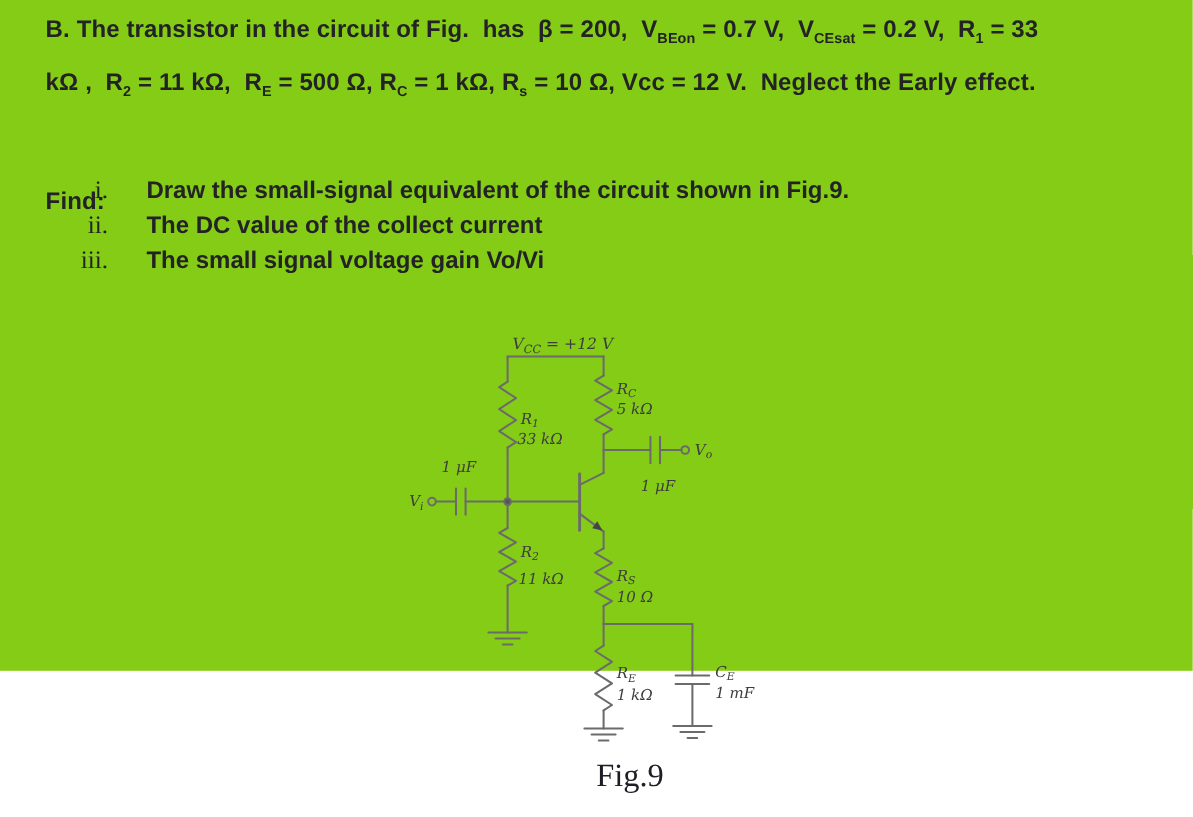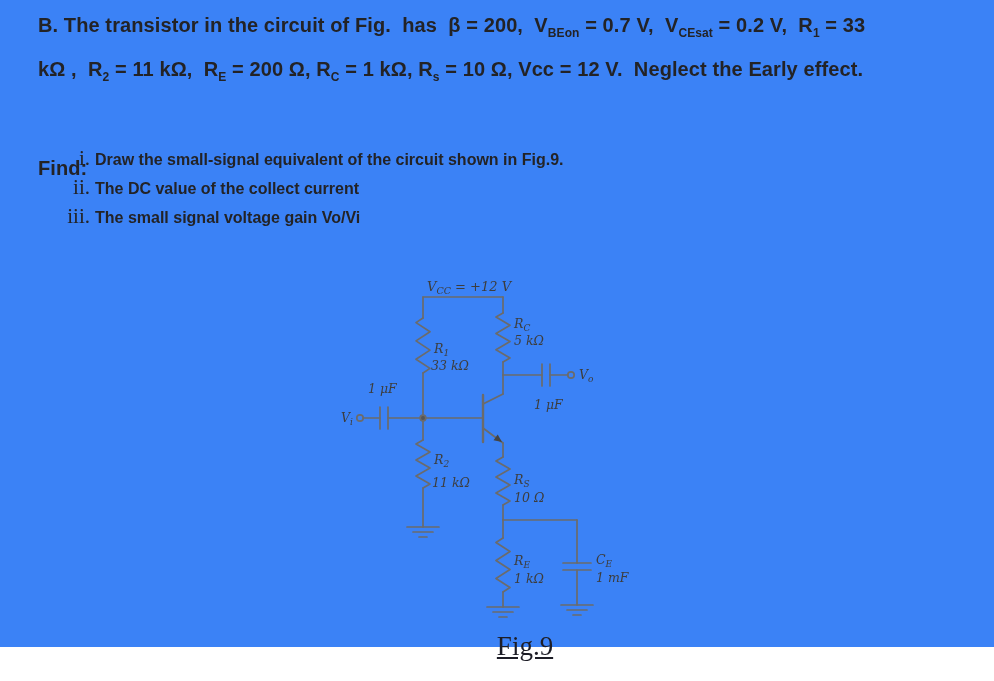--- a/index.html
+++ b/index.html
@@ -1,43 +1,43 @@
 <!DOCTYPE html>
 <html><head>
 <meta charset="utf-8">
 <style>
   html,body{margin:0;padding:0;background:#ffffff;width:994px;height:681px;overflow:hidden;
             font-family:"Liberation Sans",sans-serif;}
-  .page{position:relative;width:994px;height:647px;background:#3b82f6;}
+  .page{position:relative;width:994px;height:559px;background:#84cc16;}
   .ptext{position:absolute;left:38px;width:930px;margin:0;font-size:20px;font-weight:bold;
          color:#232326;letter-spacing:.1px;white-space:nowrap;}
   .ptext sub{font-size:.6em;}
   .line1{top:14px;}
   .line2{top:58px;}
   .find-label{top:118px;margin-top:39px;}
   .find-item{position:absolute;left:38px;display:flex;align-items:baseline;white-space:nowrap;}
   .find-item .num{display:inline-block;width:52px;text-align:right;
                   font-family:"Liberation Serif",serif;font-weight:normal;font-size:21px;color:#232326;}
-  .find-item .txt{margin-left:5px;font-size:16px;font-weight:bold;color:#232326;}
+  .find-item .txt{margin-left:32px;font-size:20px;font-weight:bold;color:#232326;}
   .item-i{top:146px;}
   .item-ii{top:175px;}
   .item-iii{top:204px;}
   .circuit{position:absolute;left:330px;top:258px;width:330px;height:390px;}
   .caption{position:absolute;left:460px;top:631px;width:130px;text-align:center;
-           font-family:"Liberation Serif",serif;font-size:27px;color:#1d1d26;text-decoration:underline;}
+           font-family:"Liberation Serif",serif;font-size:27px;color:#1d1d26;}
   svg text{font-family:"DejaVu Serif",serif;font-style:italic;fill:#3d3d3d;}
 </style>
 </head>
 <body>
 
 <div class="page">
 
   <p class="ptext line1"><span>B. The transistor in the circuit of Fig.&nbsp; has&nbsp; β = 200,&nbsp; V</span><sub>BEon</sub><span> = 0.7 V,&nbsp; V</span><sub>CEsat</sub><span> = 0.2 V,&nbsp; R</span><sub>1</sub><span> = 33</span></p>
 
-  <p class="ptext line2"><span>kΩ ,&nbsp; R</span><sub>2</sub><span> = 11 kΩ,&nbsp; R</span><sub>E</sub><span> = 200 Ω, R</span><sub>C</sub><span> = 1 kΩ, R</span><sub>s</sub><span> = 10 Ω, Vcc = 12 V.&nbsp; Neglect the Early effect.</span></p>
+  <p class="ptext line2"><span>kΩ ,&nbsp; R</span><sub>2</sub><span> = 11 kΩ,&nbsp; R</span><sub>E</sub><span> = 500 Ω, R</span><sub>C</sub><span> = 1 kΩ, R</span><sub>s</sub><span> = 10 Ω, Vcc = 12 V.&nbsp; Neglect the Early effect.</span></p>
 
   <p class="ptext find-label">Find:</p>
 
   <div class="find-item item-i">
     <span class="num">i.</span>
     <span class="txt">Draw the small-signal equivalent of the circuit shown in Fig.9.</span>
   </div>
   <div class="find-item item-iii">
     <span class="txt" style="margin-left:0;width:52px;text-align:right;font-family:'Liberation Serif',serif;font-weight:normal;font-size:21px;">iii.</span>
     <span class="txt">The small signal voltage gain Vo/Vi</span>

